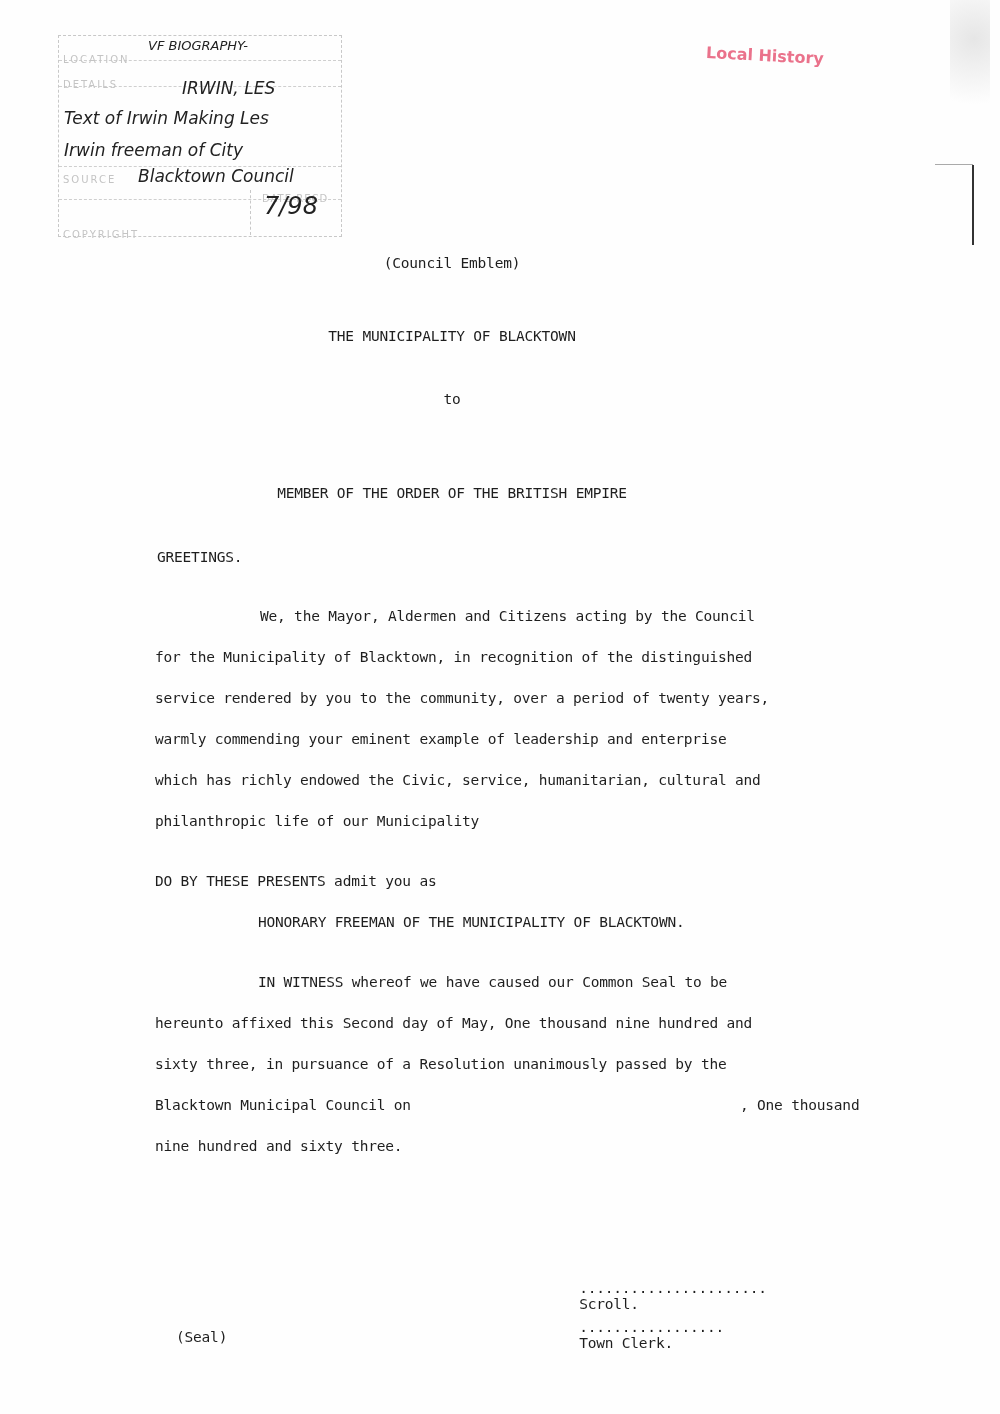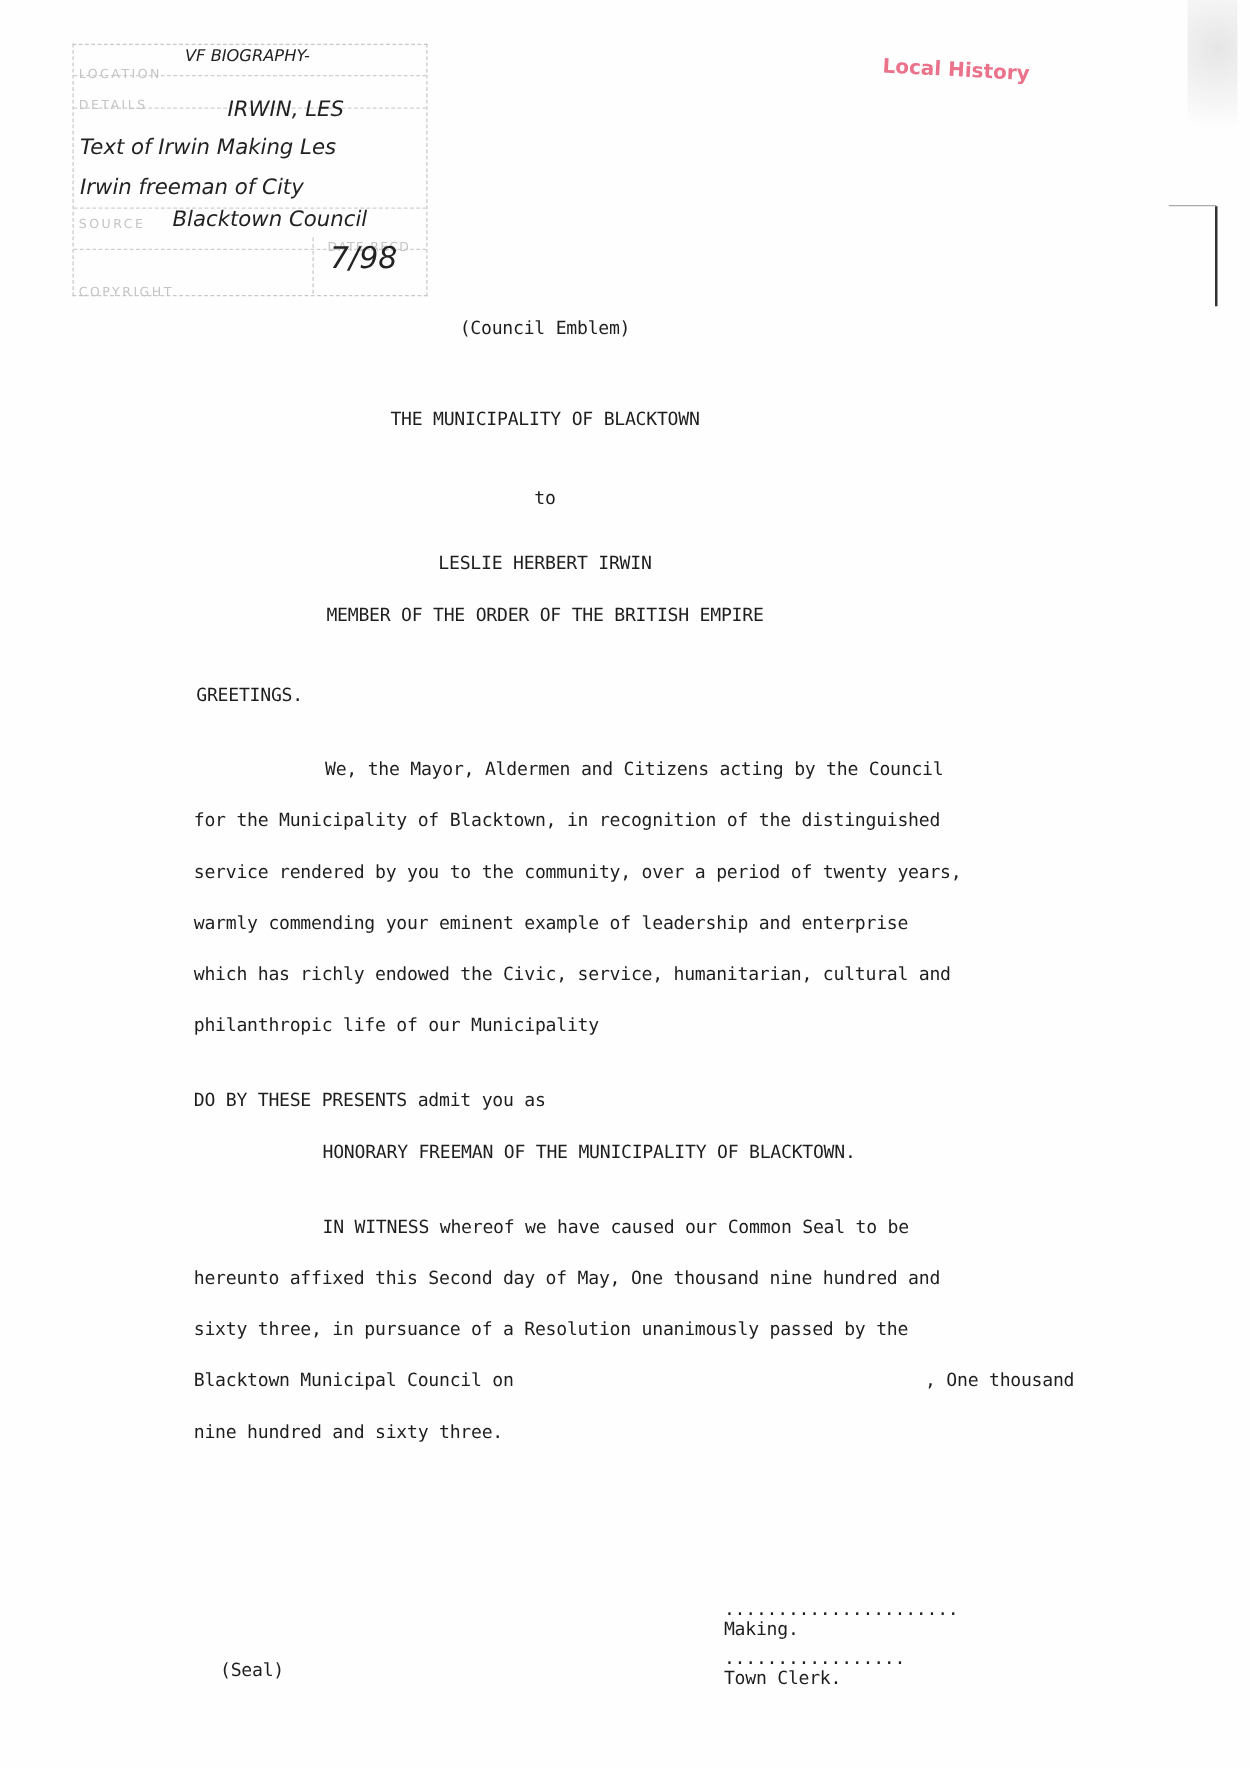--- a/index.html
+++ b/index.html
@@ -21,21 +21,21 @@
       letter-spacing: 2px; color: #c4c4c4; }
     .hand { position: absolute; font-family: "DejaVu Sans", sans-serif; font-style: italic; color: #222;
       font-size: 17px; white-space: nowrap; }
     .date-box { position: absolute; left: 250px; top: 190px; width: 90px; height: 45px; border-left: 1px dashed #c8c8c8; }
     .date-label { position: absolute; left: 262px; top: 193px; font-size: 10px; color: #c4c4c4; font-family: "DejaVu Sans", sans-serif; letter-spacing: 1px; }
 
     .stamp { position: absolute; left: 706px; top: 46px; font-family: "DejaVu Sans", sans-serif; font-weight: bold;
       font-size: 16px; color: #e8637f; transform: rotate(3deg); letter-spacing: 0px; opacity: 0.9; }
 
     .tw { position: absolute; font-size: 14.5px; white-space: pre; letter-spacing: -0.2px; }
-    .center { left: 0; width: 872px; text-align: center; }
+    .center { left: 16px; width: 872px; text-align: center; }
   </style>
 </head>
 <body>
 
 <div class="page">
   <div class="speckle"></div>
   <div class="margin-mark-top"></div>
   <div class="margin-mark"></div>
 
   <div class="card">
@@ -56,21 +56,20 @@
   <span class="hand" style="left:64px; top:108px;">Text of Irwin Making Les</span>
   <span class="hand" style="left:64px; top:140px;text-align:right;">Irwin freeman of City</span>
   <span class="hand" style="left:138px; top:166px;">Blacktown Council</span>
   <span class="hand" style="left:264px; top:192px; font-size:24px;">7/98</span>
 
   <span class="stamp">Local History</span>
 
   <div class="tw center" style="top:255px;">(Council Emblem)</div>
   <div class="tw center" style="top:328px;">THE MUNICIPALITY OF BLACKTOWN</div>
   <div class="tw center" style="top:391px;">to</div>
-  <div class="tw center" style="top:443px;">LESLIE HERBERT IRWIN</div>
   <div class="tw center" style="top:485px;">MEMBER OF THE ORDER OF THE BRITISH EMPIRE</div>
 
   <div class="tw" style="left:157px; top:549px;">GREETINGS.</div>
 
   <div class="tw" style="left:260px; top:608px;">We, the Mayor, Aldermen and Citizens acting by the Council</div>
   <div class="tw" style="left:155px; top:649px;">for the Municipality of Blacktown, in recognition of the distinguished</div>
   <div class="tw" style="left:155px; top:690px;">service rendered by you to the community, over a period of twenty years,</div>
   <div class="tw" style="left:155px; top:731px;">warmly commending your eminent example of leadership and enterprise</div>
   <div class="tw" style="left:155px; top:772px;">which has richly endowed the Civic, service, humanitarian, cultural and</div>
   <div class="tw" style="left:155px; top:813px;">philanthropic life of our Municipality</div>
@@ -82,19 +81,19 @@
   <div class="tw" style="left:155px; top:1015px;">hereunto affixed this Second day of May, One thousand nine hundred and</div>
   <div class="tw" style="left:155px; top:1056px;">sixty three, in pursuance of a Resolution unanimously passed by the</div>
   <div class="tw" style="left:155px; top:1097px;">Blacktown Municipal Council on</div>
   <div class="tw" style="left:740px; top:1097px;">, One thousand</div>
   <div class="tw" style="left:155px; top:1138px;">nine hundred and sixty three.</div>
 
   <div class="tw" style="left:155px; top:1329px;margin-left:21px;">(Seal)</div>
 
   <div class="tw" style="left:545px; top:1264px;">
     <span>......................</span>
-    <span>Making.</span>
+    <span>Scroll.</span>
   </div>
   <div class="tw" style="left:545px; top:1303px;">
     <span>.................</span>
     <span>Town Clerk.</span>
   </div>
 </div>
 
 </body></html>

